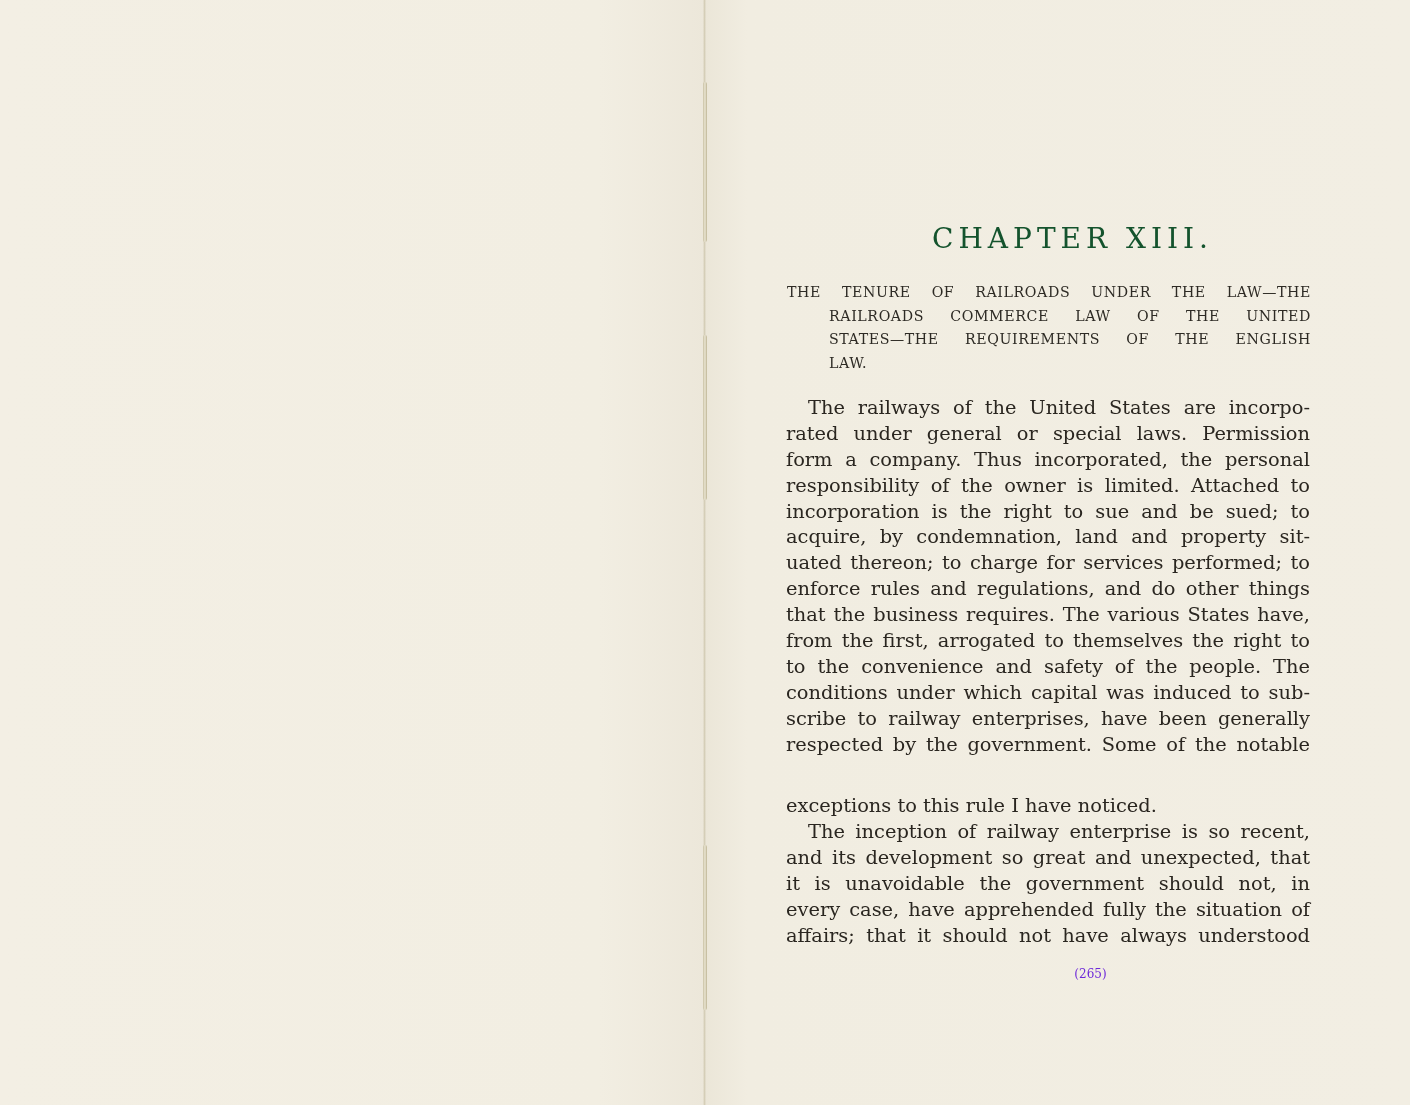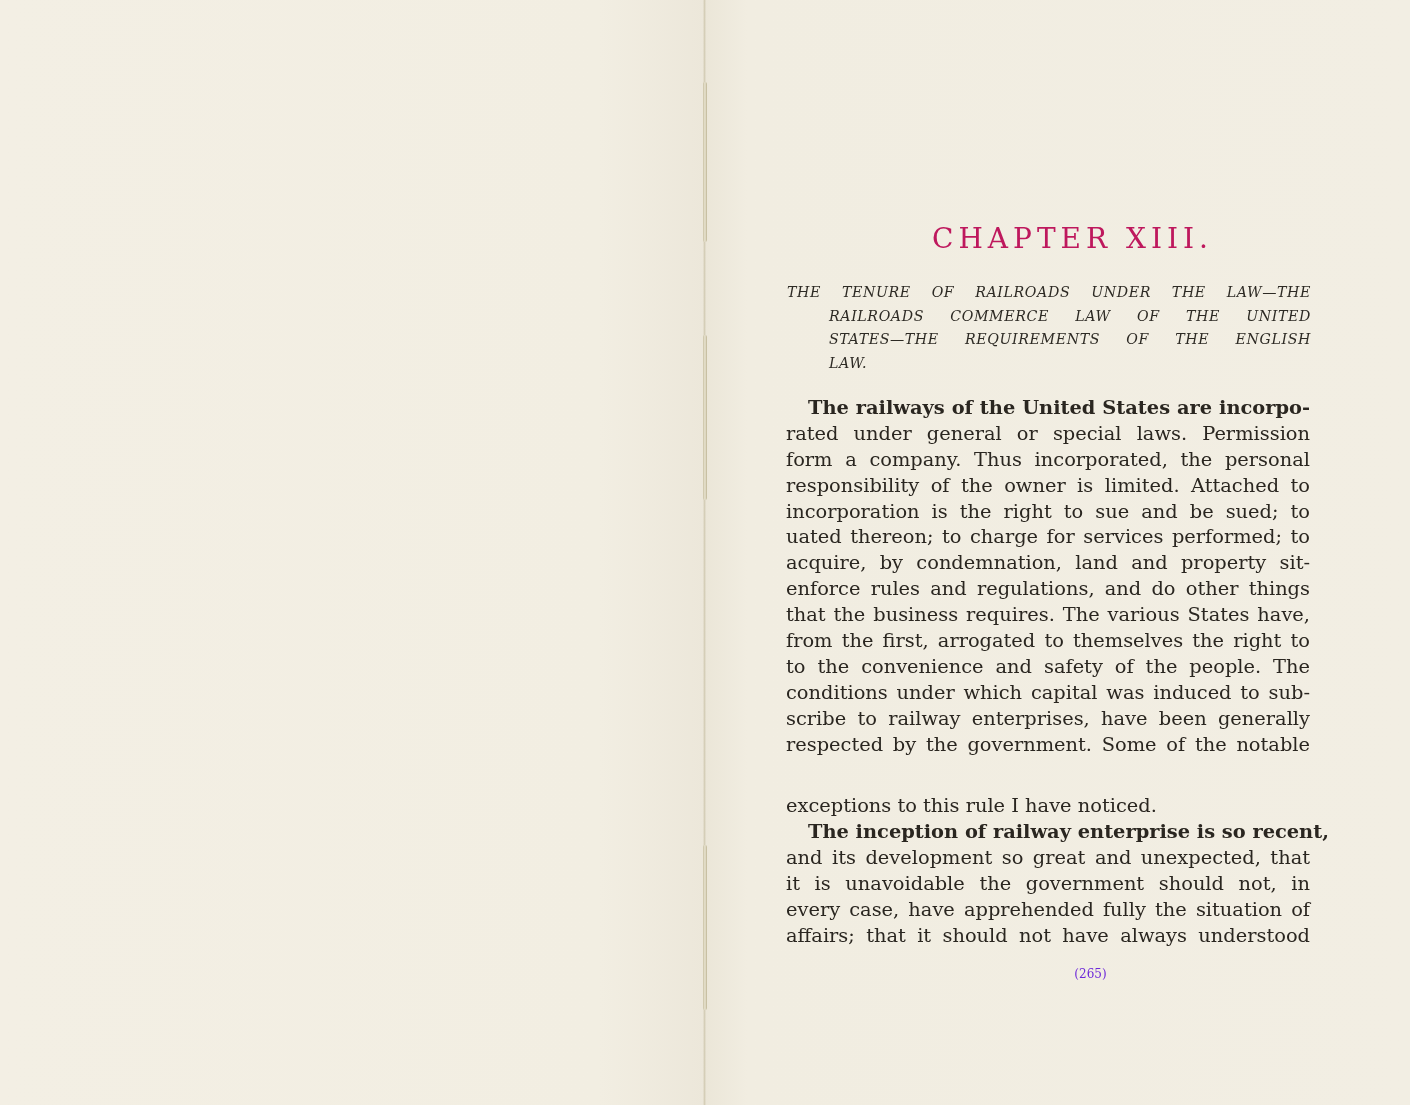--- a/index.html
+++ b/index.html
@@ -57,38 +57,37 @@
     .chapter-title {
       position: absolute;
       left: 705px;
       width: 705px;
       top: 222px;
       text-align: center;
       font-size: 28px;
       letter-spacing: 5px;
       padding-left: 30px;
       box-sizing: border-box;
-      color: #be185d;
+      color: #14532d;
     }
     .chapter-summary {
       position: absolute;
       left: 787px;
       top: 281px;
       width: 524px;
       font-size: 14.2px;
       line-height: 23.5px;
       letter-spacing: 0.6px;
       color: #2d2a24;
     }
     .summary-line {
       display: block;
       text-align: justify;
       text-align-last: justify;
       white-space: nowrap;
-      font-style: italic;
     }
     .summary-line.indent {
       padding-left: 42px;
     }
     .summary-line.last {
       text-align-last: left;
     }
 
     .body-text {
       position: absolute;
@@ -101,21 +100,20 @@
     }
     .text-line {
       display: block;
       text-align: justify;
       text-align-last: justify;
       white-space: nowrap;
       height: 25.9px;
     }
     .text-line.para-start {
       padding-left: 22px;
-      font-weight: bold;
     }
     .text-line.para-end {
       text-align-last: left;
       margin-top: 36px;
     }
 
     .page-number {
       position: absolute;
       left: 734px;
       width: 705px;
@@ -147,22 +145,22 @@
     <span class="summary-line indent last">LAW.</span>
   </div>
 
   <div class="body-text">
     <div>
       <span class="text-line para-start">The railways of the United States are incorpo-</span>
       <span class="text-line">rated under general or special laws. Permission</span>
       <span class="text-line">form a company. Thus incorporated, the personal</span>
       <span class="text-line">responsibility of the owner is limited. Attached to</span>
       <span class="text-line">incorporation is the right to sue and be sued; to</span>
+      <span class="text-line">acquire, by condemnation, land and property sit-</span>
       <span class="text-line">uated thereon; to charge for services performed; to</span>
-      <span class="text-line">acquire, by condemnation, land and property sit-</span>
       <span class="text-line">enforce rules and regulations, and do other things</span>
       <span class="text-line">that the business requires. The various States have,</span>
       <span class="text-line">from the first, arrogated to themselves the right to</span>
       <span class="text-line">to the convenience and safety of the people. The</span>
       <span class="text-line">conditions under which capital was induced to sub-</span>
       <span class="text-line">scribe to railway enterprises, have been generally</span>
       <span class="text-line">respected by the government. Some of the notable</span>
       <span class="text-line para-end">exceptions to this rule I have noticed.</span>
     </div>
     <div>

